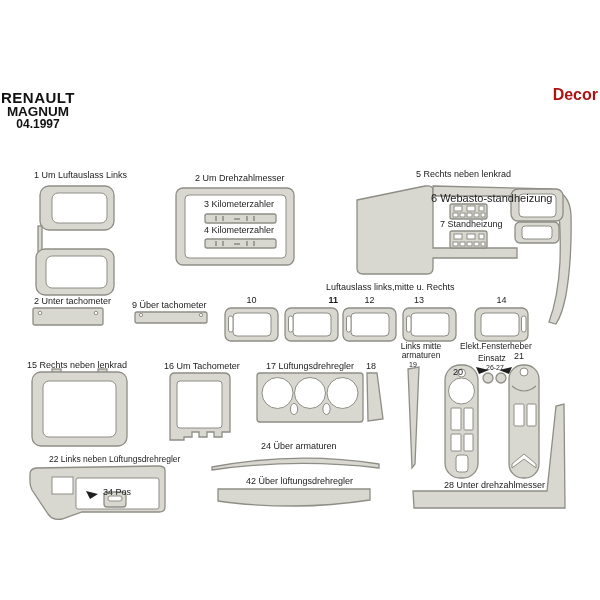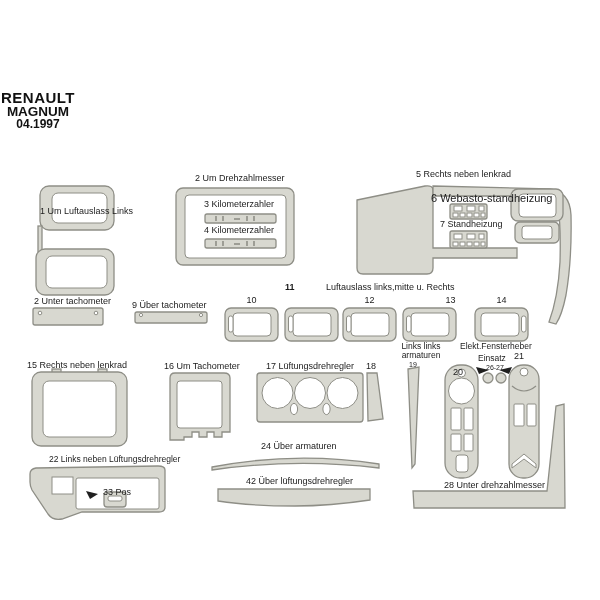--- a/index.html
+++ b/index.html
@@ -231,47 +231,48 @@
       <path class="pf" d="M218,489 L370,489 L370,500 Q330,506 295,506 Q250,506 218,501 Z"></path>
     </g>
   </svg>
 
   <div id="brand-block">
     <div id="brand-name">RENAULT</div>
     <div id="brand-model">MAGNUM</div>
     <div id="brand-date">04.1997</div>
   </div>
   <div id="decor-block">
+    <div id="decor-word">Decor</div>
   </div>
 
-  <div class="lbl" style="left:40px;top:171px;margin-top:36px;">1 Um Luftauslass Links</div>
+  <div class="lbl" style="left:34px;top:171px;">1 Um Luftauslass Links</div>
   <div class="lbl" style="left:195px;top:174px;">2  Um Drehzahlmesser</div>
   <div class="lbl" style="left:204px;top:200px;">3  Kilometerzahler</div>
   <div class="lbl" style="left:204px;top:226px;">4  Kilometerzahler</div>
   <div class="lbl" style="left:416px;top:170px;">5  Rechts neben lenkrad</div>
   <div class="lbl sm" style="left:431px;top:194px;">6 Webasto-standheizung</div>
   <div class="lbl" style="left:440px;top:220px;">7  Standheizung</div>
   <div class="lbl" style="left:34px;top:297px;">2  Unter tachometer</div>
   <div class="lbl" style="left:132px;top:301px;">9  Über tachometer</div>
   <div class="lbl" style="left:326px;top:283px;">Luftauslass links,mitte u. Rechts</div>
   <div class="lbl" style="left:225px;top:296px;width:53px;text-align:center;">10</div>
-  <div class="lbl" style="left:285px;top:283px;width:53px;text-align:left;font-weight:bold;">11</div>
+  <div class="lbl" style="left:285px;top:296px;width:53px;text-align:right;font-weight:bold;">11</div>
   <div class="lbl" style="left:343px;top:296px;width:53px;text-align:center;">12</div>
-  <div class="lbl" style="left:424px;top:296px;width:53px;text-align:center;">13</div>
+  <div class="lbl" style="left:414px;top:296px;width:53px;">13</div>
   <div class="lbl" style="left:475px;top:296px;width:53px;text-align:center;">14</div>
-  <div class="lbl wrap" style="left:394px;top:342px;width:54px;font-size:8.5px;line-height:9px;">Links links armaturen</div>
+  <div class="lbl wrap" style="left:394px;top:342px;width:54px;font-size:8.5px;line-height:9px;">Links mitte armaturen</div>
   <div class="lbl xs" style="left:409px;top:360px;">19</div>
   <div class="lbl" style="left:460px;top:342px;font-size:8.5px;">Elekt.Fensterheber</div>
   <div class="lbl" style="left:27px;top:361px;">15  Rechts neben lenkrad</div>
   <div class="lbl" style="left:164px;top:362px;">16  Um Tachometer</div>
   <div class="lbl" style="left:266px;top:362px;">17  Lüftungsdrehregler</div>
   <div class="lbl" style="left:366px;top:362px;">18</div>
   <div class="lbl" style="left:453px;top:344px;margin-top:24px;">20</div>
   <div class="lbl" style="left:478px;top:354px;font-size:8.5px;">Einsatz</div>
   <div class="lbl xs" style="left:486px;top:363px;">26-27</div>
   <div class="lbl" style="left:514px;top:352px;">21</div>
   <div class="lbl" style="left:49px;top:455px;font-size:8.5px;">22 Links neben Lüftungsdrehregler</div>
-  <div class="lbl" style="left:103px;top:488px;">33 Pos</div>
+  <div class="lbl" style="left:103px;top:488px;">34 Pos</div>
   <div class="lbl" style="left:261px;top:442px;">24  Über armaturen</div>
   <div class="lbl" style="left:246px;top:477px;">42  Über lüftungsdrehregler</div>
   <div class="lbl" style="left:444px;top:481px;">28 Unter drehzahlmesser</div>
 
 </div>
 
 </body></html>

